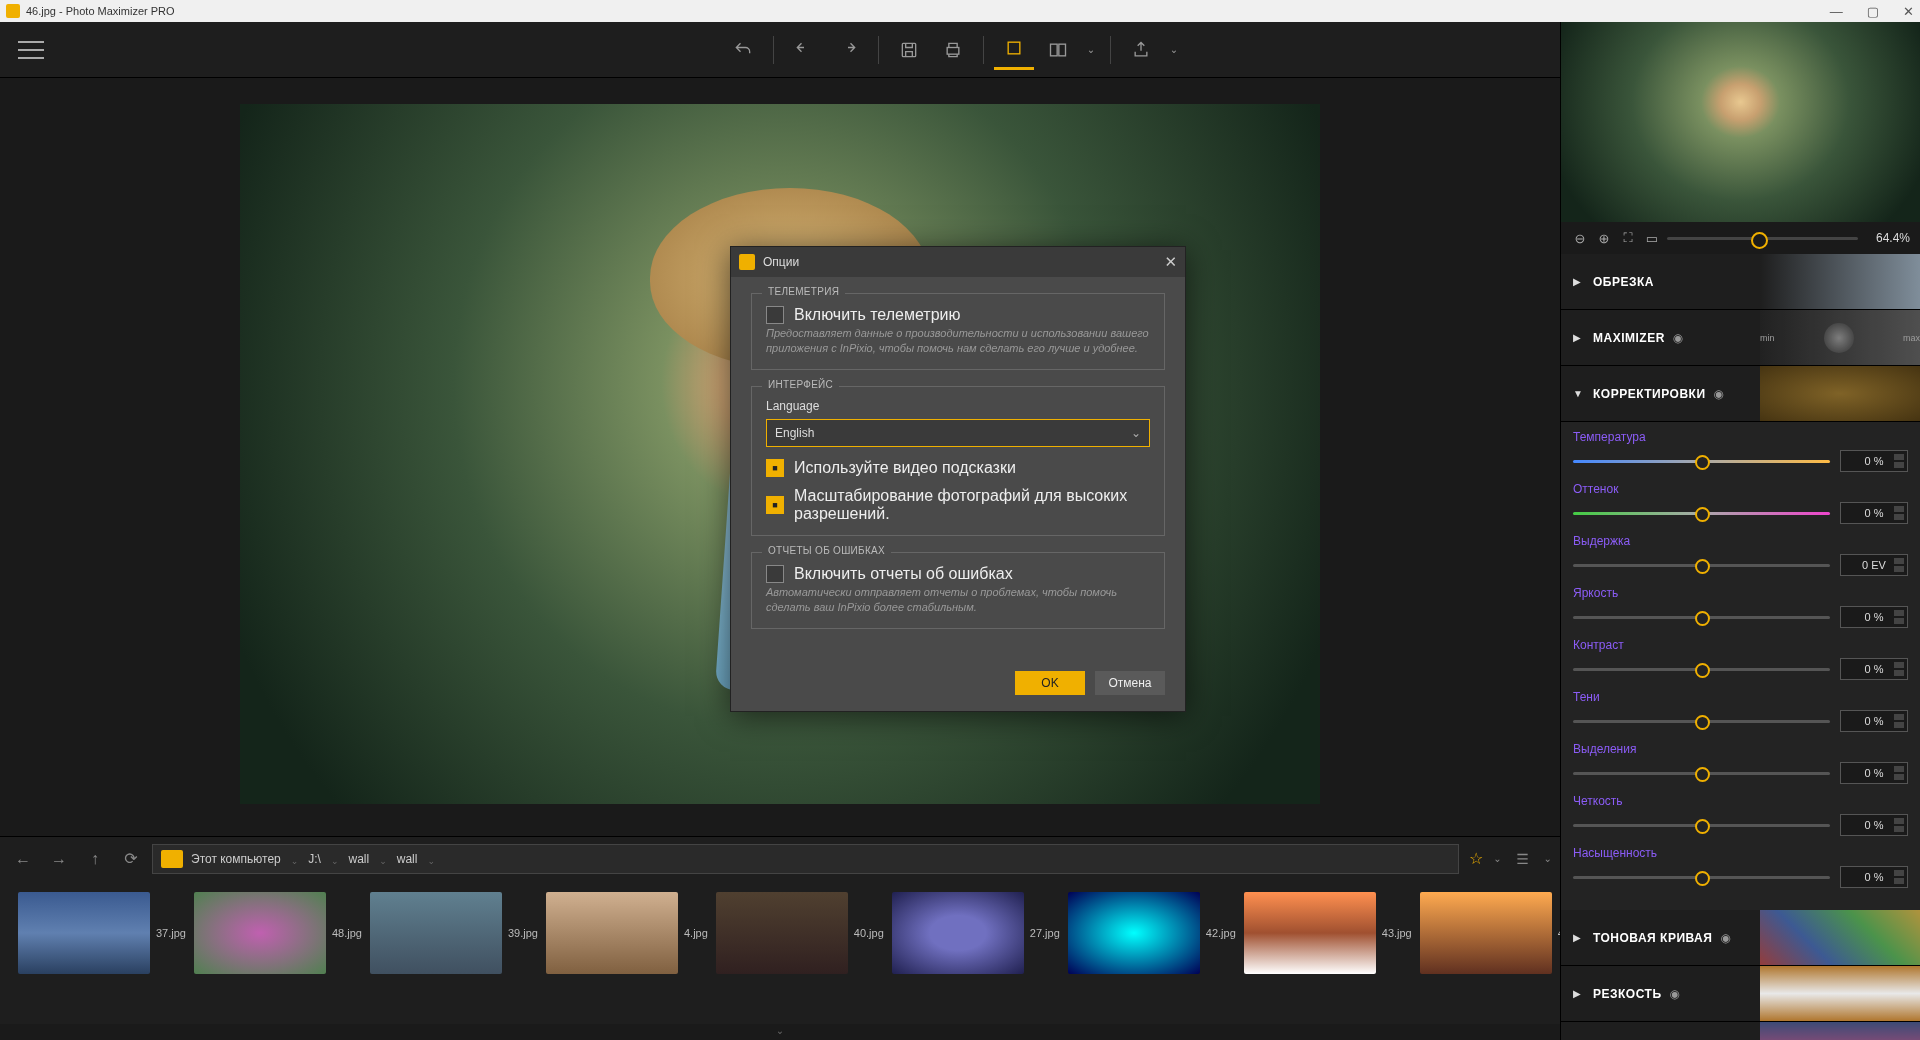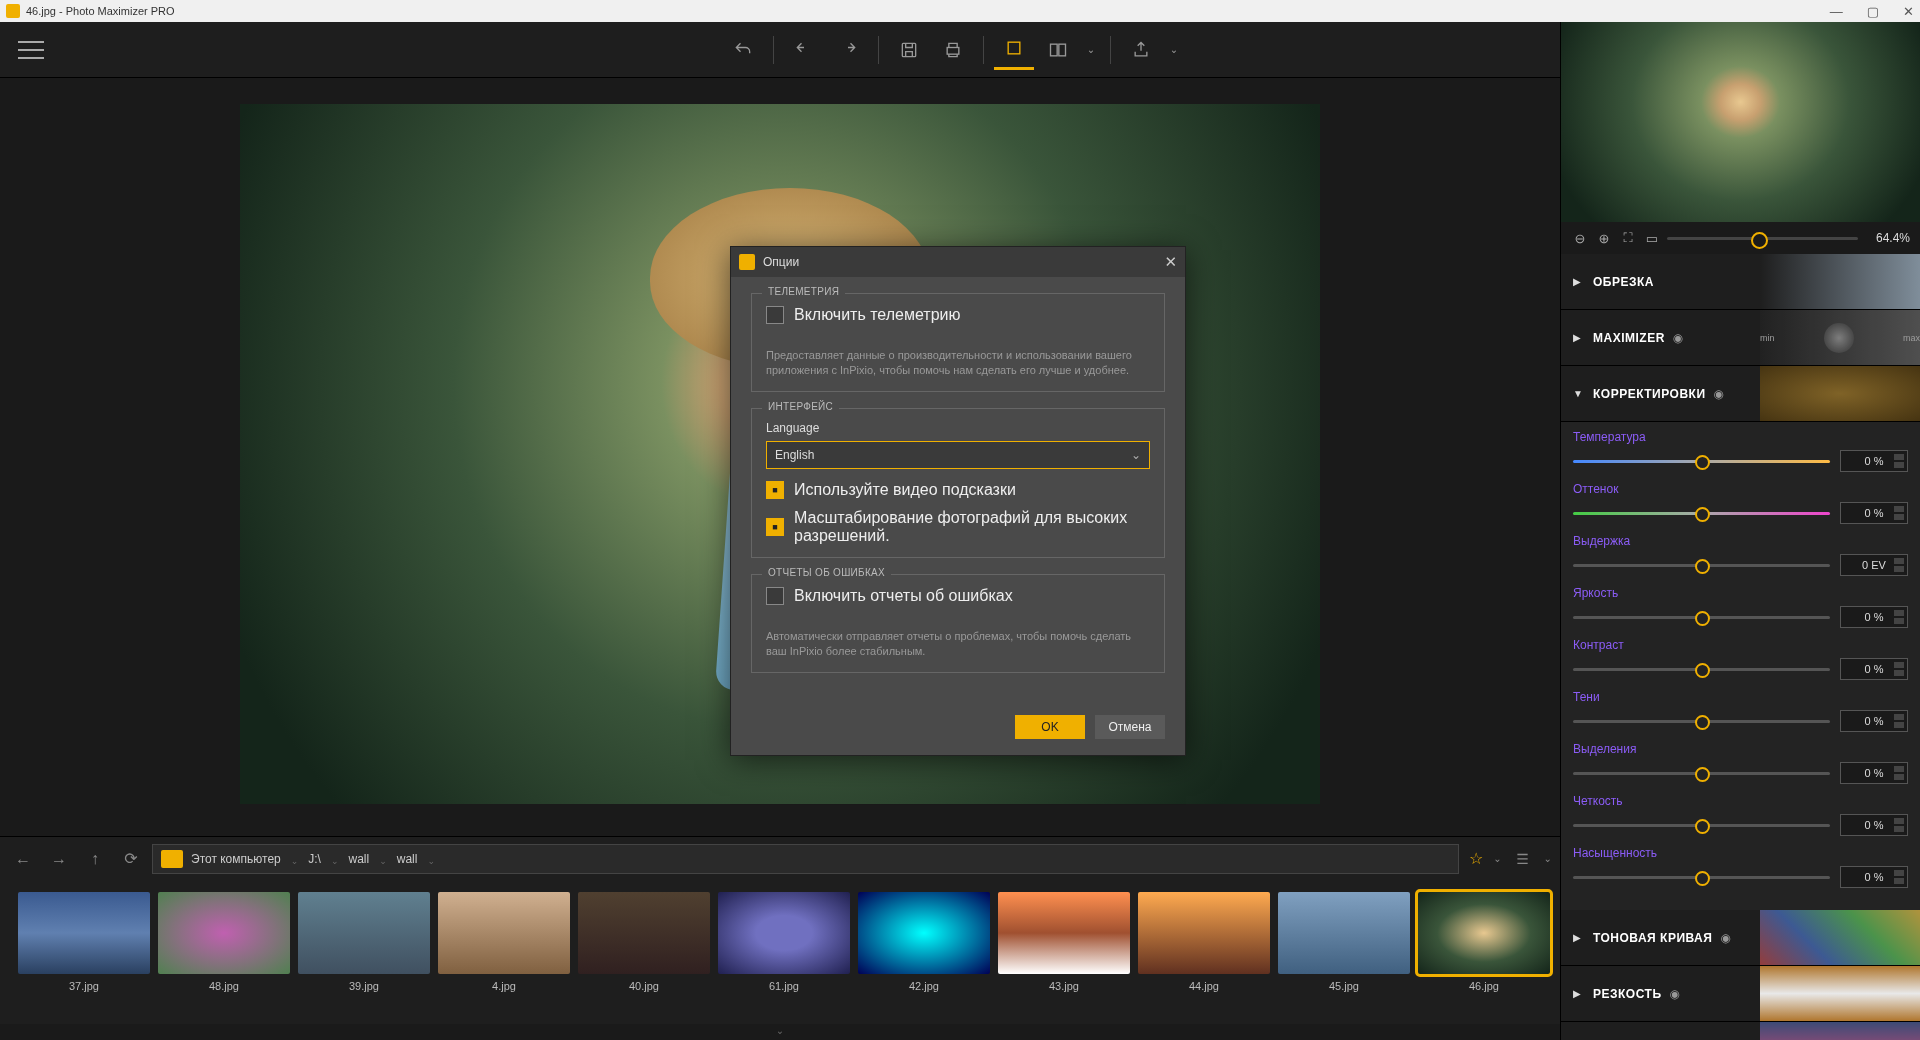--- a/index.html
+++ b/index.html
@@ -51,21 +51,21 @@
 .adj-val::after{content:"";position:absolute;right:3px;top:3px;bottom:3px;width:10px;background:linear-gradient(#444 45%,transparent 45%,transparent 55%,#444 55%)}
 .nav-bar{position:absolute;left:0;right:360px;bottom:160px;height:44px;background:#1e1e1e;display:flex;align-items:center;padding:0 8px;gap:6px;border-top:1px solid #000}
 .nav-btn{width:30px;height:30px;color:#888;display:flex;align-items:center;justify-content:center;cursor:pointer;font-size:16px}
 .nav-input{flex:1;height:30px;background:#2a2a2a;border:1px solid #444;display:flex;align-items:center;padding:0 8px;gap:8px}
 .nav-fold{width:22px;height:18px;background:#f0b000;border-radius:2px}
 .crumb{font-size:12px;color:#ccc;display:flex;align-items:flex-end;gap:10px}
 .crumb .ch{color:#666;font-size:9px}
 .nav-star{color:#f0b000;font-size:16px;margin:0 4px}
 .nav-drop{color:#888;font-size:10px}
 .filmstrip{position:absolute;left:0;right:360px;bottom:16px;height:144px;background:#1e1e1e;display:flex;align-items:flex-start;padding:12px 18px 0;gap:8px;overflow-x:auto}
-.thumb{display:flex;flex-direction:column;align-items:center;gap:6px}
+.thumb{display:flex;flex-direction:row;align-items:center;gap:6px}
 .thumb .img{width:132px;height:82px;border-radius:2px}
 .thumb.sel .img{outline:3px solid #f0b000}
 .thumb .cap{font-size:11px;color:#bbb}
 .t1{background:linear-gradient(#3a5a90,#6080b0,#2a4060)}
 .t2{background:radial-gradient(#c060b0,#508050)}
 .t3{background:linear-gradient(#608090,#405060)}
 .t4{background:linear-gradient(#d0b090,#806040)}
 .t5{background:linear-gradient(#504030,#302020)}
 .t6{background:radial-gradient(#7070c0 30%,#202050)}
 .t7{background:radial-gradient(#0ff,#005)}
@@ -79,21 +79,21 @@
 .dlg-title .ico{width:16px;height:16px;background:#f0b000;margin-right:8px;border-radius:2px}
 .dlg-title .x{margin-left:auto;cursor:pointer;color:#ccc;font-size:15px}
 .dlg-body{padding:16px 20px}
 .fieldset{border:1px solid #666;border-radius:0;padding:12px 14px 12px;margin-bottom:16px;position:relative}
 .fieldset .legend{position:absolute;top:-8px;left:10px;background:#4a4a4a;padding:0 6px;font-size:10px;color:#bbb;letter-spacing:0.3px}
 .check-row{display:flex;align-items:center;gap:10px;cursor:pointer}
 .checkbox{width:18px;height:18px;border:1px solid #888;background:#3a3a3a;flex-shrink:0;display:flex;align-items:center;justify-content:center}
 .checkbox.on{background:#f0b000;border-color:#f0b000}
 .checkbox.on::after{content:"■";color:#222;font-size:9px}
 .check-lbl{font-size:16px;color:#eee}
-.desc{font-size:11px;color:#999;margin-top:24px;line-height:1.4}
+.desc{font-size:11px;color:#999;font-style:italic;margin-top:2px;line-height:1.4}
 .dlg-label{font-size:12px;color:#ddd;margin-bottom:6px}
 .dlg-select{width:100%;height:28px;border:1px solid #f0b000;background:#3a3a3a;color:#ddd;padding:0 8px;font-size:12px;display:flex;align-items:center;justify-content:space-between;margin-bottom:12px;cursor:pointer}
 .dlg-select::after{content:"⌄";color:#aaa}
 .dlg-footer{display:flex;justify-content:flex-end;gap:10px;padding:10px 20px 16px}
 .btn{min-width:70px;height:24px;display:flex;align-items:center;justify-content:center;font-size:12px;cursor:pointer}
 .btn-ok{background:#f0b000;color:#222}
 .btn-cancel{background:#5a5a5a;color:#eee}
 svg{width:20px;height:20px;stroke:currentColor;fill:none;stroke-width:1.6}
 </style>
 </head>
@@ -340,21 +340,21 @@
     <div class="thumb">
       <div class="img t4"></div>
       <div class="cap">4.jpg</div>
     </div>
     <div class="thumb">
       <div class="img t5"></div>
       <div class="cap">40.jpg</div>
     </div>
     <div class="thumb">
       <div class="img t6"></div>
-      <div class="cap">61.jpg</div>
+      <div class="cap">27.jpg</div>
     </div>
     <div class="thumb">
       <div class="img t7"></div>
       <div class="cap">42.jpg</div>
     </div>
     <div class="thumb">
       <div class="img t8"></div>
       <div class="cap">43.jpg</div>
     </div>
     <div class="thumb">

